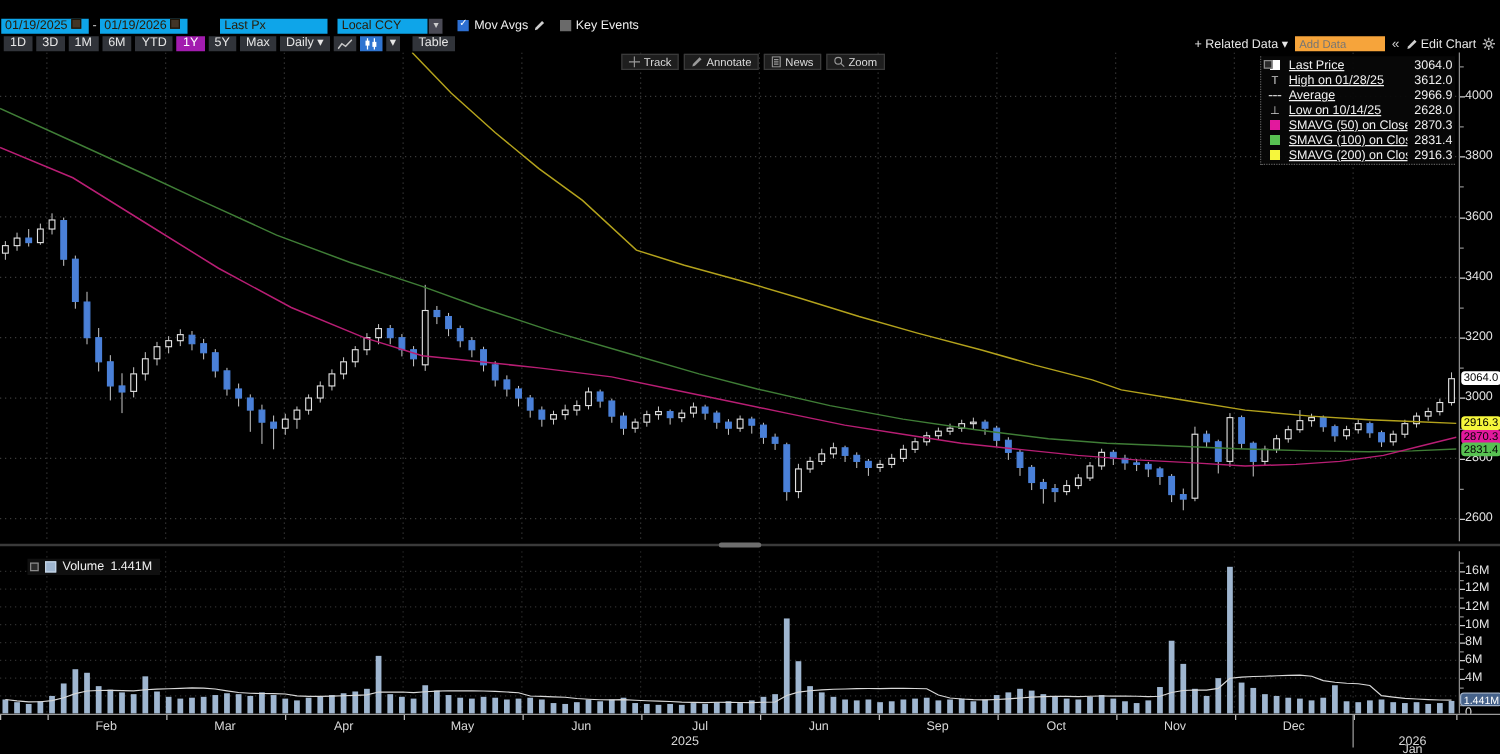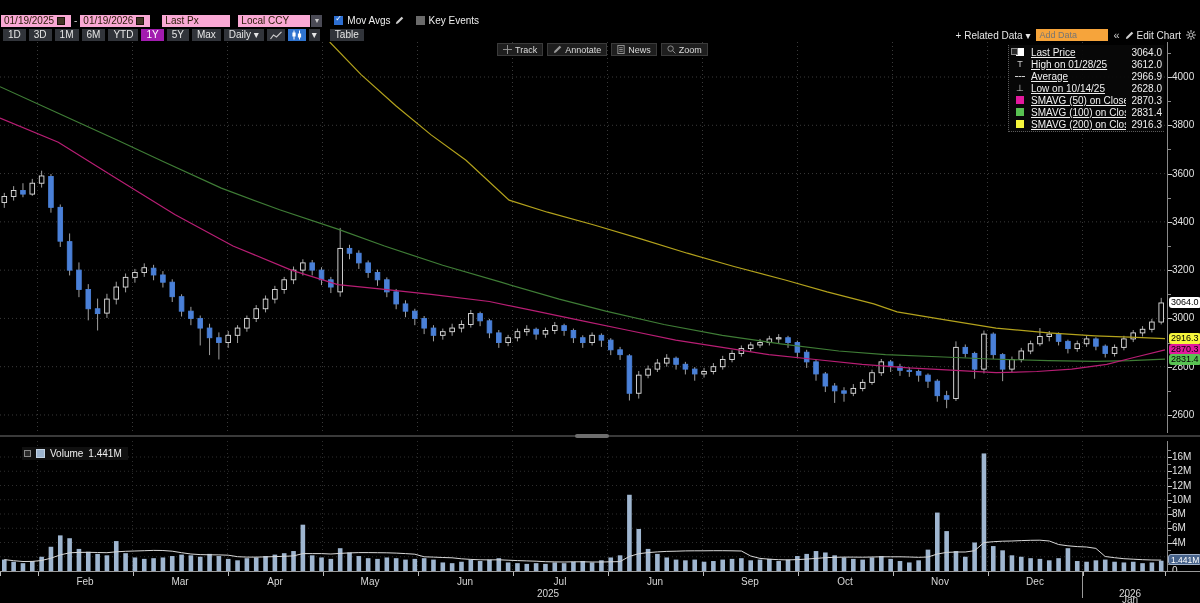--- a/index.html
+++ b/index.html
@@ -6,21 +6,21 @@
   *{box-sizing:border-box;font-family:"Liberation Sans",sans-serif;}
   #screen{position:relative;width:1200px;height:603px;background:#000;overflow:hidden;color:#ddd;}
   
   #titlebar{position:absolute;left:0;top:0;width:1200px;height:13px;background:#8b2326;display:flex;align-items:center;font-size:10px;}
   .ticker-field{width:100px;height:11px;background:#f6a43b;color:#1c1c1c;font-weight:bold;font-size:10px;line-height:11px;padding:0 3px;margin-left:1px;white-space:nowrap;overflow:hidden;}
   .menu-item{color:#f3e9e9;margin-left:14px;white-space:nowrap;cursor:default;}
   .menu-item .caret{color:#e8caca;font-size:8px;margin-left:3px;}
   .title-right{position:absolute;right:8px;top:0;height:13px;line-height:13px;color:#fff;font-size:10px;}
   
   #row2{position:absolute;left:0;top:14px;width:1200px;height:13px;background:#000;display:flex;align-items:center;font-size:10px;}
-  .ofield{height:12px;background:#f9a8d4;color:#2a1c06;line-height:12px;padding:0 3px;display:flex;align-items:center;white-space:nowrap;}
+  .ofield{height:12px;background:#0ea5e9;color:#2a1c06;line-height:12px;padding:0 3px;display:flex;white-space:nowrap;}
   .cal{width:8px;height:8px;background:#423526;border:1px solid #1d1509;margin-left:3px;}
   .dash{color:#ccc;margin:0 3px;}
   .cc-caret{width:11px;height:12px;background:#4a4a55;color:#ccc;font-size:7px;text-align:center;line-height:12px;margin-left:1px;}
   .chk{width:9px;height:9px;margin:0 4px 0 12px;position:relative;}
   .chk.on{background:#2d6fd2;}
   .chk.on::after{content:"✓";position:absolute;left:1px;top:-2px;color:#fff;font-size:8px;}
   .chk.off{background:#6a6a6a;}
   .chk-label{color:#eee;}
   .pencil{margin-left:4px;}
   
@@ -76,21 +76,21 @@
   <div id="row2">
     <div class="ofield" style="margin-left:1px;width:70px;">
       <span>01/19/2025</span>
       <span class="cal"></span>
     </div>
     <span class="dash">-</span>
     <div class="ofield" style="width:70px;">
       <span>01/19/2026</span>
       <span class="cal"></span>
     </div>
-    <div class="ofield" style="margin-left:12px;width:68px;">
+    <div class="ofield" style="margin-left:26px;width:86px;">
       <span>Last Px</span>
     </div>
     <div class="ofield" style="margin-left:8px;width:72px;">
       <span>Local CCY</span>
     </div>
     <div class="cc-caret">▼</div>
     <span class="chk on"></span>
     <span class="chk-label">Mov Avgs</span>
     <span class="pencil">
       <svg width="9" height="9" viewBox="0 0 10 10">

